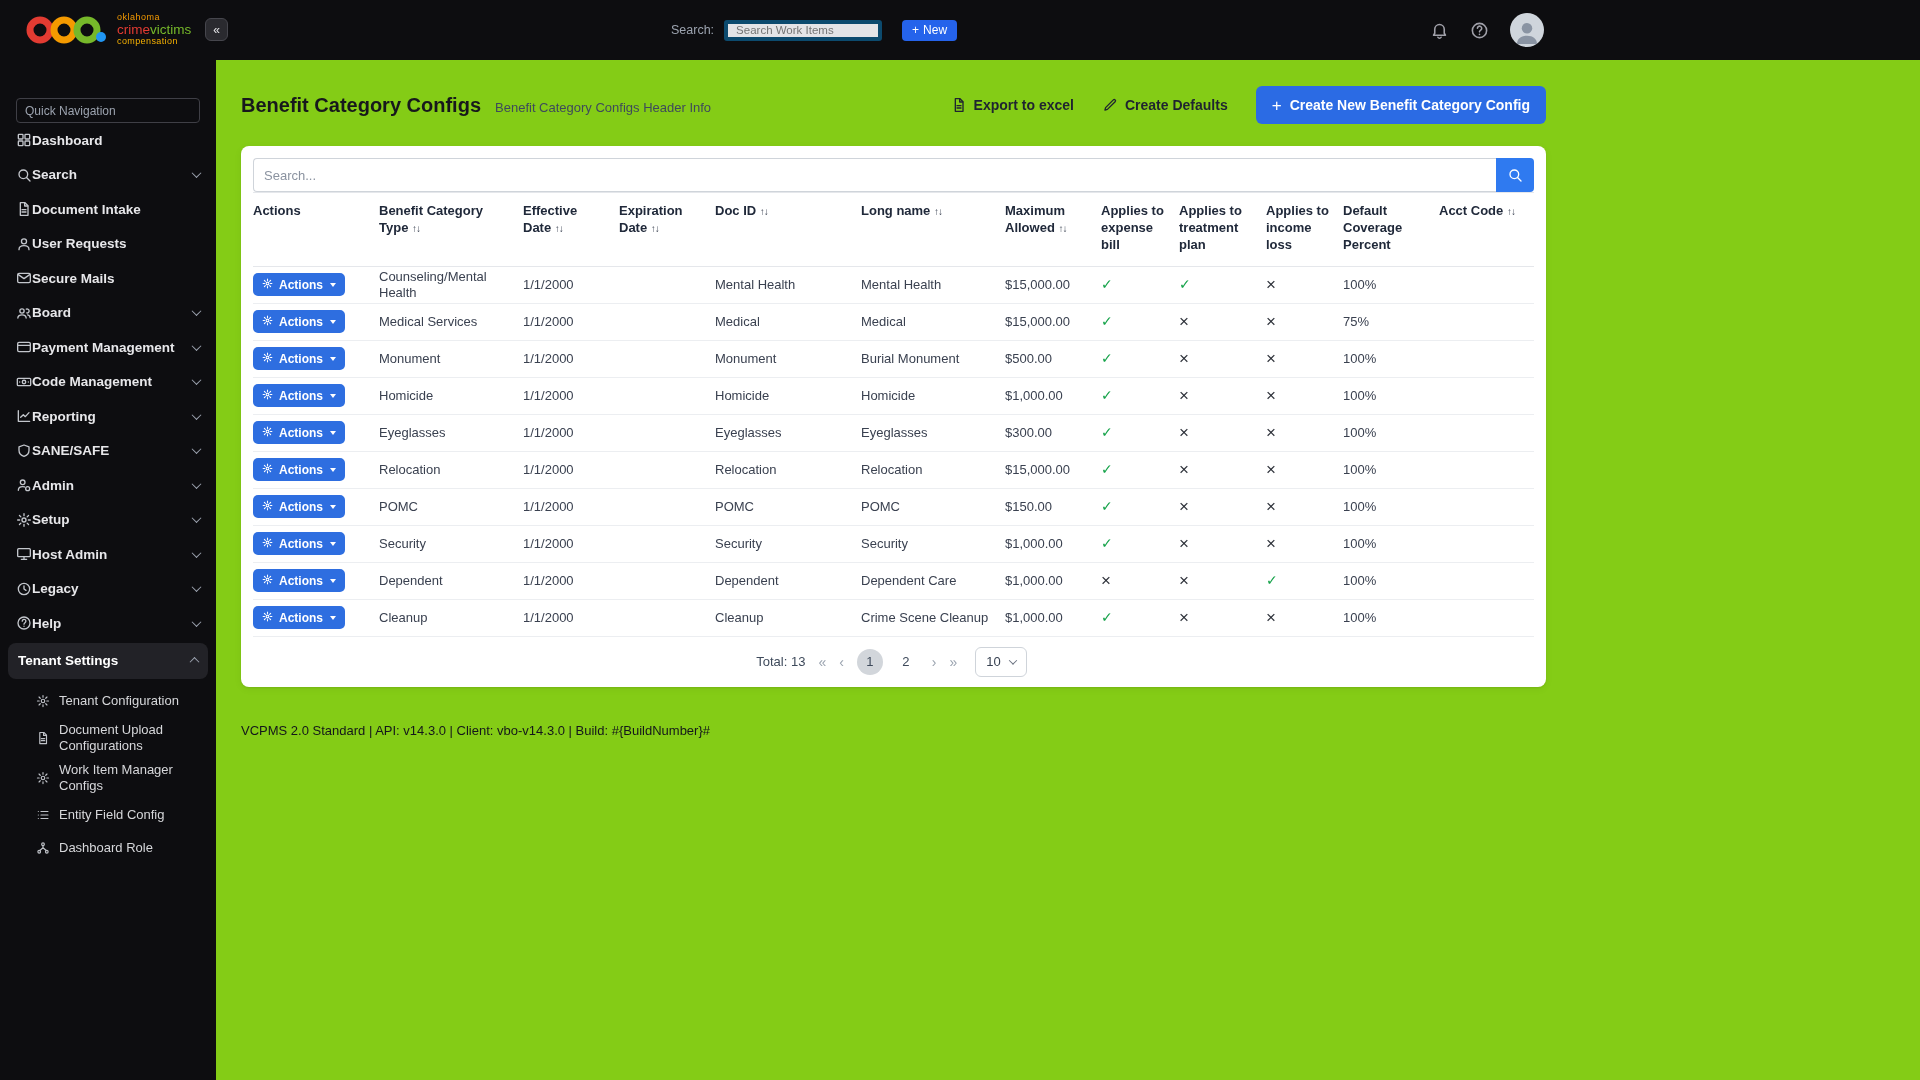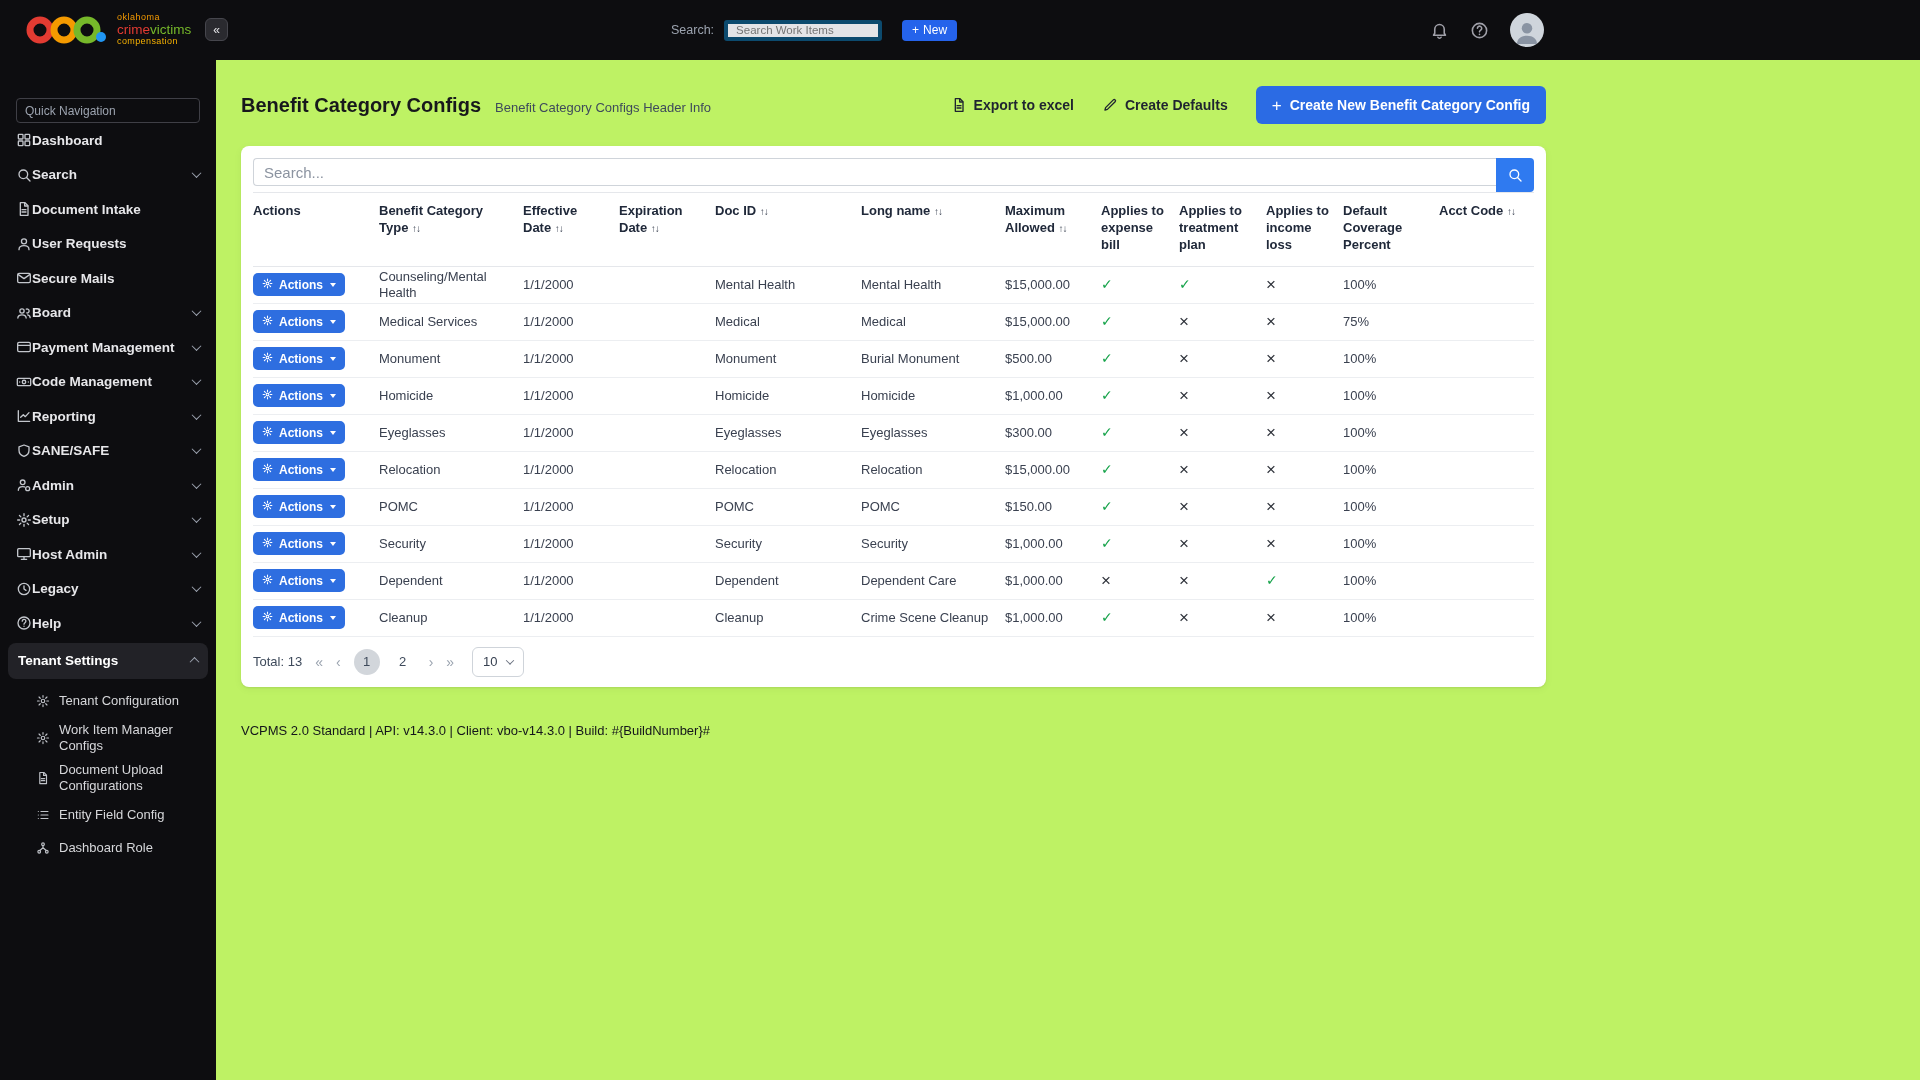--- a/index.html
+++ b/index.html
@@ -48,59 +48,59 @@
   .chev.up{transform:rotate(-135deg) translate(-1px,-1px)}
   .nav-item.active{background:#222227;border-radius:8px;margin:2px 8px;padding:0 10px;height:36px;color:#fff}
   .subnav{padding:4px 0 2px}
   .sub-item{min-height:33px;display:flex;align-items:center;gap:9px;padding:4px 14px 4px 36px;
     font-size:13px;font-weight:500;color:#d6d7da;cursor:pointer}
   .sub-item .sub-ic{display:flex;color:#bfc2c8;flex-shrink:0}
   .sub-item svg{width:14px;height:14px}
   .sub-item .lbl{max-width:132px;line-height:1.25}
 
   
-  .main{position:absolute;top:60px;left:216px;right:0;bottom:0;background:#bef264;overflow:hidden}
+  .main{position:absolute;top:60px;left:216px;right:0;bottom:0;background:#84cc16;overflow:hidden}
   .content{width:1330px}
   .page-head{display:flex;align-items:center;padding:26px 0 0 25px}
   .page-title{font-size:20px;font-weight:700;color:#17181c}
   .page-sub{font-size:13px;color:#3e4a5b;margin-left:14px;font-weight:500;position:relative;top:2px}
   .head-actions{margin-left:auto;display:flex;align-items:center;gap:28px;padding-right:0}
   .text-btn{display:flex;align-items:center;gap:7px;font-size:14px;font-weight:600;color:#1f2430;
     background:none;border:none;cursor:pointer;font-family:inherit}
   .text-btn svg{width:16px;height:16px}
   .primary-btn{height:38px;padding:0 16px;background:#2b6be4;color:#fff;border:none;border-radius:6px;
     font-size:14px;font-weight:600;display:flex;align-items:center;gap:8px;cursor:pointer;font-family:inherit}
   .primary-btn .plus{font-size:17px;font-weight:400;line-height:1}
 
   .card{margin:22px 0 0 25px;background:#fff;border-radius:8px;padding:12px 12px 0;
     box-shadow:0 1px 2px rgba(0,0,0,.07),0 2px 8px rgba(0,0,0,.05)}
   .search-row{display:flex}
-  .search-input{flex:1;height:28px;border:1px solid #cfd4da;border-right:none;border-radius:4px 0 0 4px;
-    padding:0 10px;font-size:15px;color:#333;font-family:inherit}
+  .search-input{flex:1;height:34px;border:1px solid #cfd4da;border-right:none;border-radius:4px 0 0 4px;
+    padding:0 10px;font-size:13px;color:#333;font-family:inherit}
   .search-input::placeholder{color:#8b93a0}
   .search-btn{width:38px;height:34px;background:#2f7af0;border:none;border-radius:0 4px 4px 0;
     display:flex;align-items:center;justify-content:center;color:#fff;cursor:pointer}
   .search-btn svg{width:16px;height:16px}
 
   .table{margin-top:0}
   .grid-row{display:grid;grid-template-columns:126px 144px 96px 96px 146px 144px 96px 78px 87px 77px 96px minmax(0,1fr)}
   .thead{border-top:1px solid #e5e7eb;border-bottom:1px solid #e5e7eb;padding:10px 0 12px;align-items:start}
   .th{font-size:13px;font-weight:700;color:#20293a;line-height:1.3;padding-right:12px}
   .sort{font-size:10px;letter-spacing:-1px;color:#3a4252;cursor:pointer;white-space:nowrap}
   .tr{height:37px;border-bottom:1px solid #eceef1;align-items:center}
   .td{font-size:13px;color:#3a4150;line-height:1.2;padding-right:10px}
   .actions-btn{display:inline-flex;align-items:center;gap:6px;height:23px;padding:0 9px;background:#2e6ee0;
     border:none;border-radius:5px;color:#fff;font-size:12px;font-weight:600;cursor:pointer;font-family:inherit}
   .actions-btn svg{width:11px;height:11px;stroke-width:2.4}
   .caret{width:0;height:0;border-left:3.6px solid transparent;border-right:3.6px solid transparent;
     border-top:4.2px solid #fff;display:inline-block;margin-left:1px}
   .ck{color:#16a34a;font-size:14px;font-weight:700}
   .cx{color:#2e323a;font-size:17px;font-weight:400;line-height:1}
 
-  .pager{display:flex;align-items:center;justify-content:flex-start;gap:13px;height:50px;padding-right:4px;
+  .pager{display:flex;align-items:center;justify-content:center;gap:13px;height:50px;padding-right:4px;
     font-size:13px;color:#3e4a5b}
   .pg-ctl{color:#9aa3af;font-size:14px;background:none;border:none;cursor:pointer;font-family:inherit}
   .pg-num{width:26px;height:26px;border-radius:50%;display:flex;align-items:center;justify-content:center;
     font-size:13px;color:#3e4a5b;background:none;border:none;cursor:pointer;font-family:inherit}
   .pg-num.active{background:#d2d6db}
   .pg-size{display:flex;align-items:center;gap:9px;border:1px solid #cfd4da;border-radius:6px;height:30px;
     padding:0 10px;font-size:13px;color:#374151;margin-left:5px;background:#fff;cursor:pointer;font-family:inherit}
   .pg-size .chev{width:6px;height:6px;color:#6b7280}
 
   .build-line{margin:36px 0 0 25px;font-size:13px;font-weight:400;color:#14161b}
@@ -413,32 +413,32 @@
             <span class="sub-ic">
               <svg class="ic">
                 <use href="#i-gear"></use>
               </svg>
             </span>
             <span class="lbl">Tenant Configuration</span>
           </div>
           <div class="sub-item">
             <span class="sub-ic">
               <svg class="ic">
+                <use href="#i-doc"></use>
+              </svg>
+            </span>
+            <span class="lbl">Document Upload Configurations</span>
+          </div>
+          <div class="sub-item">
+            <span class="sub-ic">
+              <svg class="ic">
                 <use href="#i-gear"></use>
               </svg>
             </span>
             <span class="lbl">Work Item Manager Configs</span>
-          </div>
-          <div class="sub-item">
-            <span class="sub-ic">
-              <svg class="ic">
-                <use href="#i-doc"></use>
-              </svg>
-            </span>
-            <span class="lbl">Document Upload Configurations</span>
           </div>
           <div class="sub-item">
             <span class="sub-ic">
               <svg class="ic">
                 <use href="#i-list"></use>
               </svg>
             </span>
             <span class="lbl">Entity Field Config</span>
           </div>
           <div class="sub-item">

